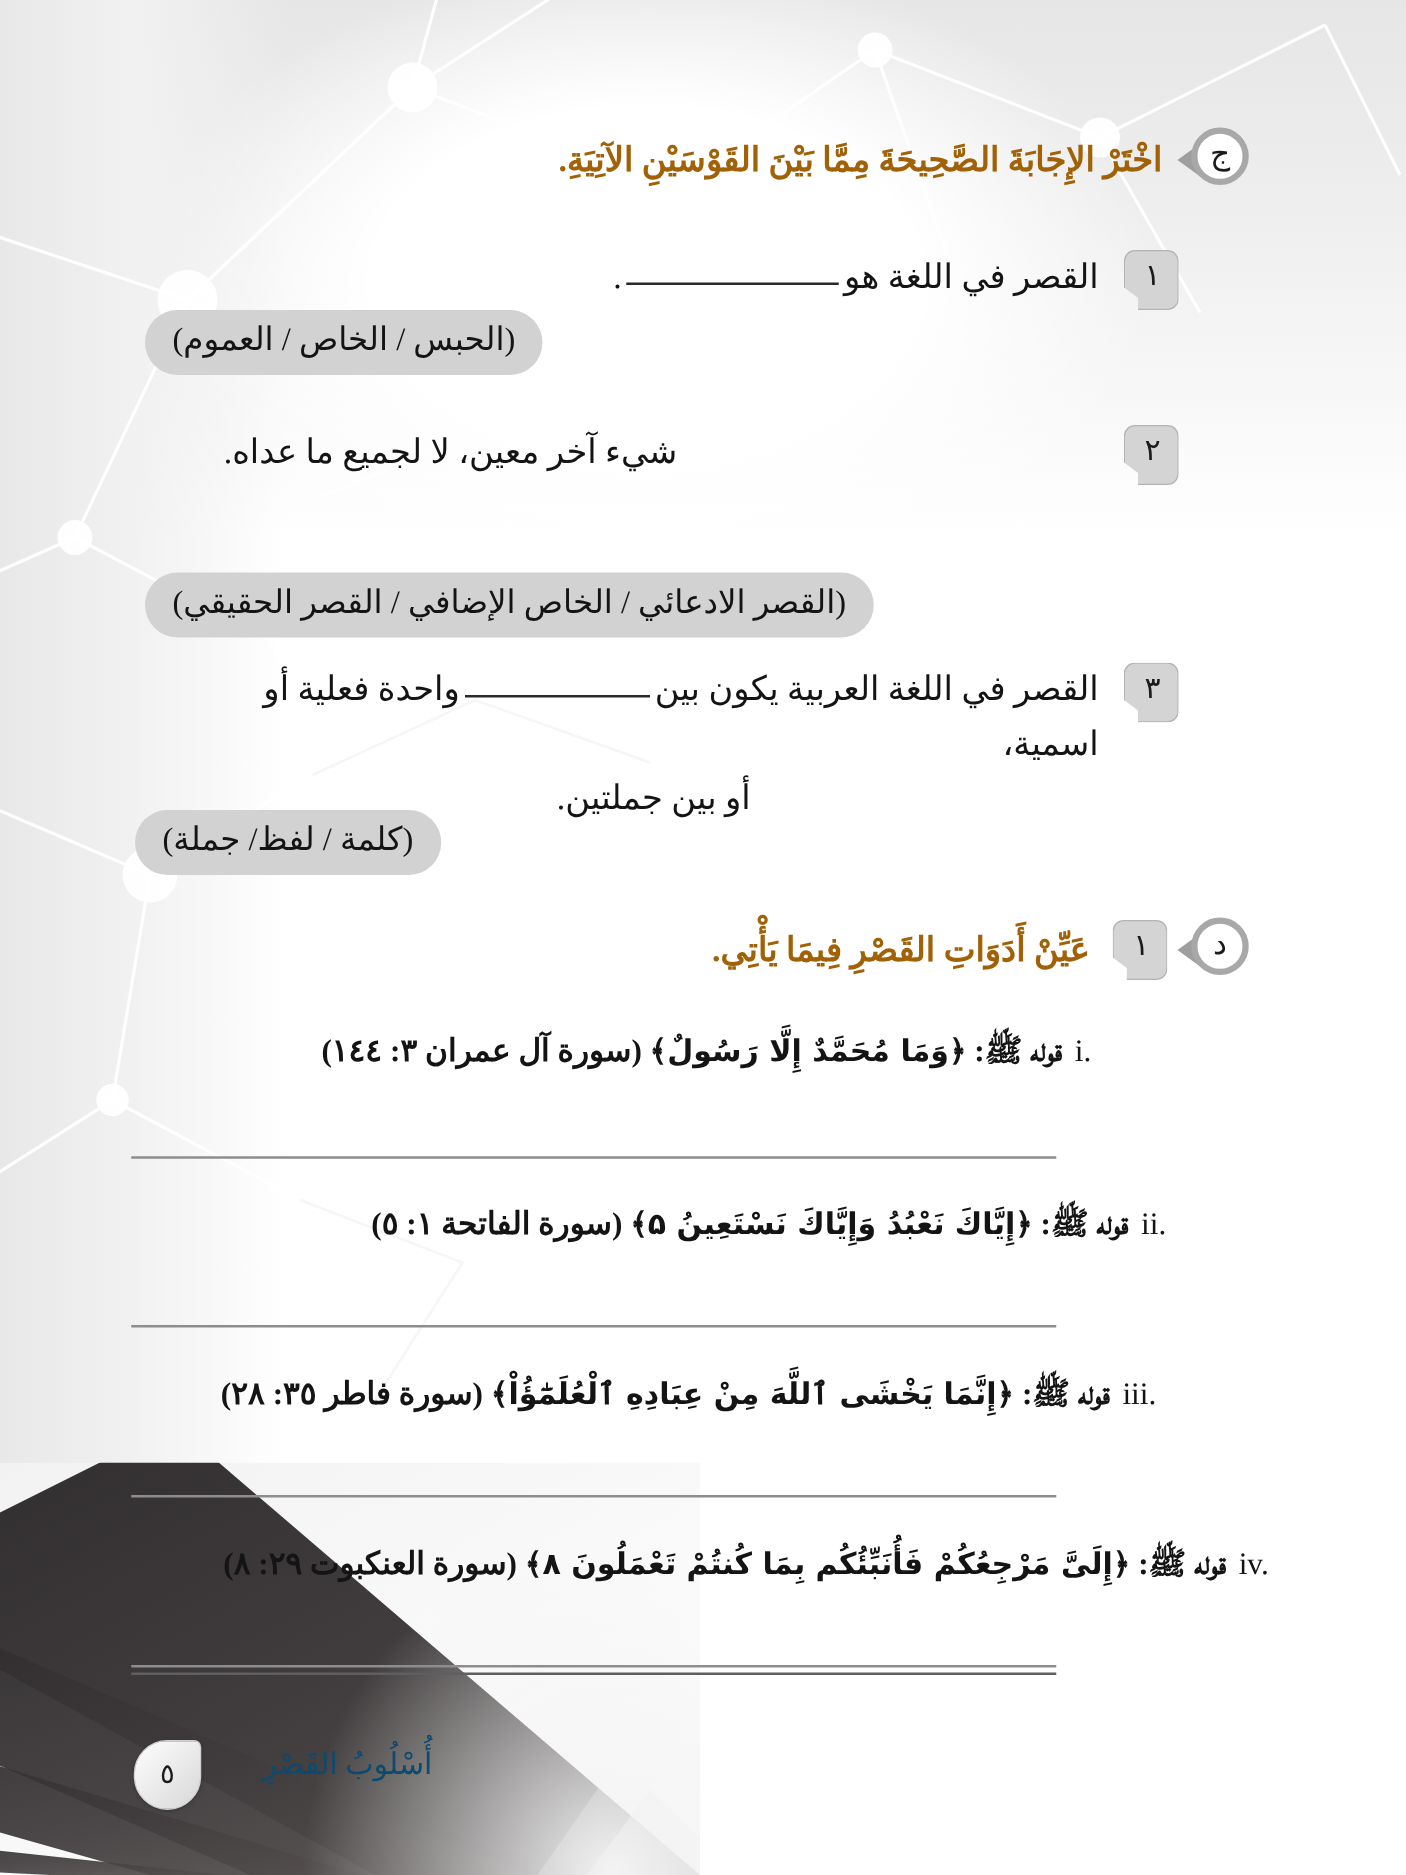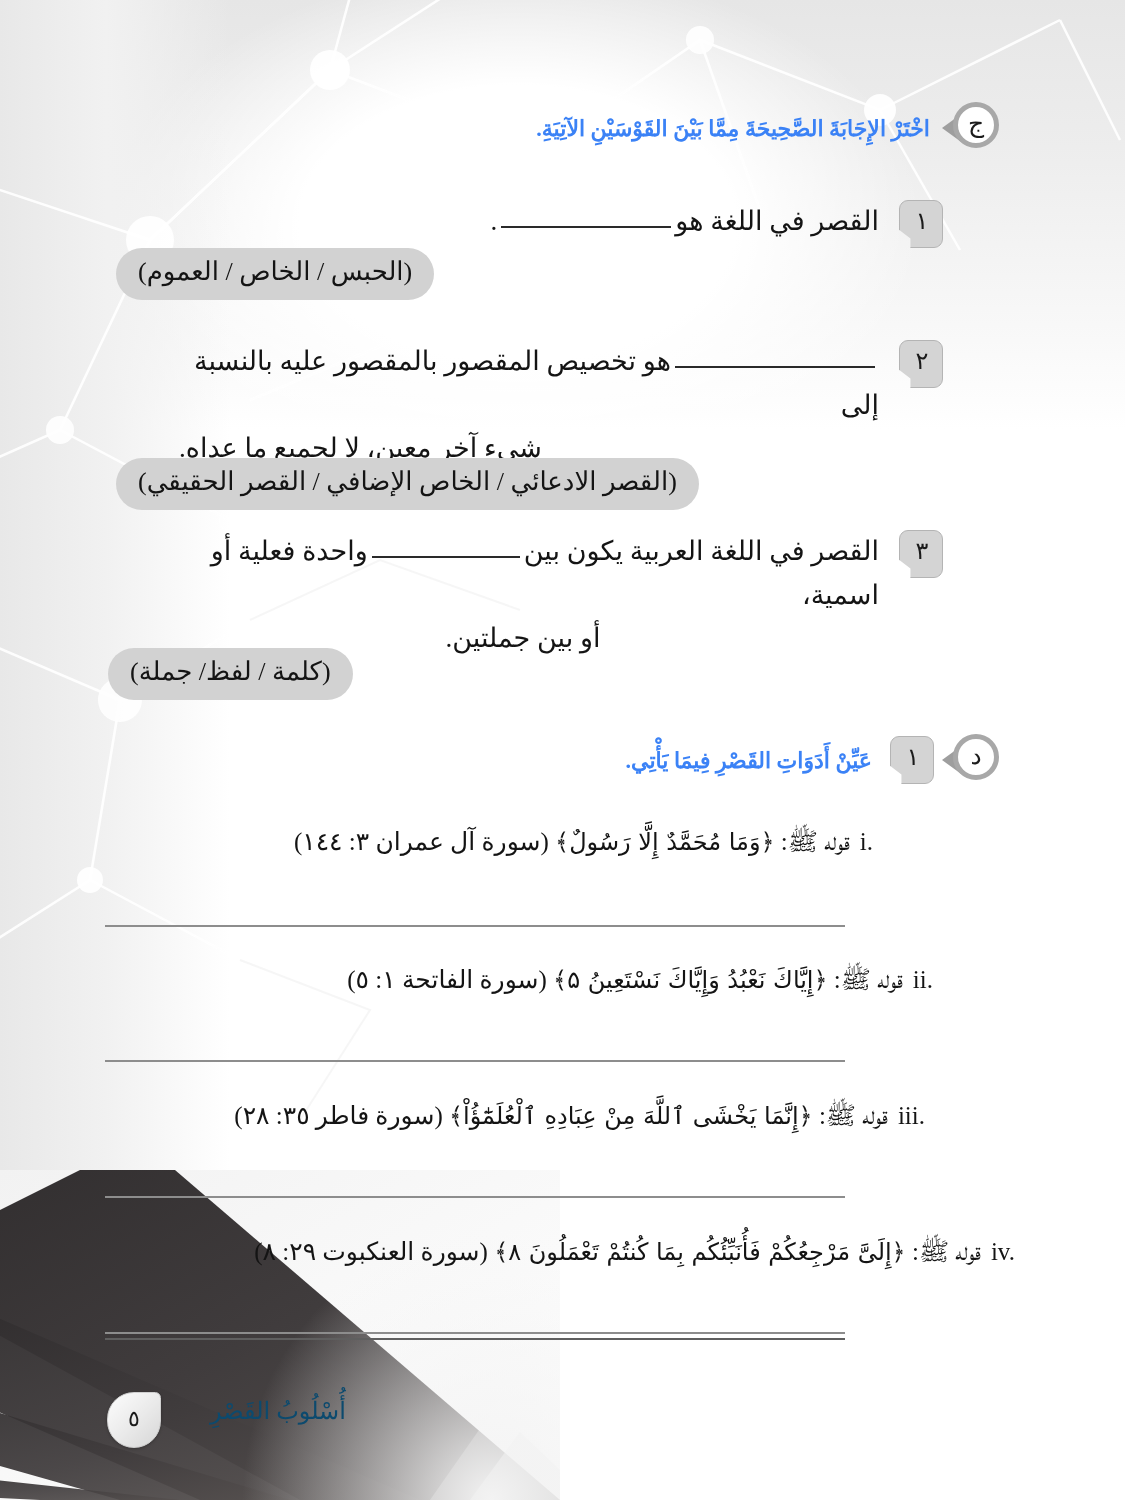--- a/index.html
+++ b/index.html
@@ -135,22 +135,22 @@
     transform: translate(1px, -3px);
   }
 
   .q-text {
     font-size: 27px;
     color: #141414;
     line-height: 1.62;
   }
 
   .heading-text {
-    font-size: 22px;
-    color: #3b82f6;
+    font-size: 27px;
+    color: #a16207;
     line-height: 1.5;
     font-weight: 700;
     text-align: left;
   }
 
   
   .blank {
     display: inline-block;
     border-bottom: 2px solid #2a2a2a;
     vertical-align: 2px;
@@ -190,20 +190,21 @@
     direction: ltr;
     unicode-bidi: isolate;
     margin-left: 10px;
     flex: 0 0 auto;
   }
   .verse-text {
     font-size: 25px;
     color: #141414;
     line-height: 1.6;
     white-space: nowrap;
+    font-weight: bold;
   }
   .quran {
     font-family: "DejaVu Sans", "Liberation Sans", sans-serif;
     font-size: 24px;
   }
 
   
   .footer-rule {
     position: absolute;
     left: 105px;
@@ -339,23 +340,20 @@
       </div>
     </div>
 
     <div class="options-pill" style="top:248px; left:116px;">(الحبس / الخاص / العموم)</div>
 
     <div class="row" style="top:340px; right:182px;">
       <div class="num-badge">
         <span>٢</span>
       </div>
       <div style="margin-right:20px; width:700px;">
-        <div class="q-text">
-          <span class="blank" style="width:200px;"></span><span>هو تخصيص المقصور بالمقصور عليه بالنسبة إلى</span>
-        </div>
         <div class="q-text" style="text-align:left; direction:rtl;">شيء آخر معين، لا لجميع ما عداه.</div>
       </div>
     </div>
 
     <div class="options-pill" style="top:458px; left:116px;">(القصر الادعائي / الخاص الإضافي / القصر الحقيقي)</div>
 
     <div class="row" style="top:530px; right:182px;">
       <div class="num-badge">
         <span>٣</span>
       </div>

